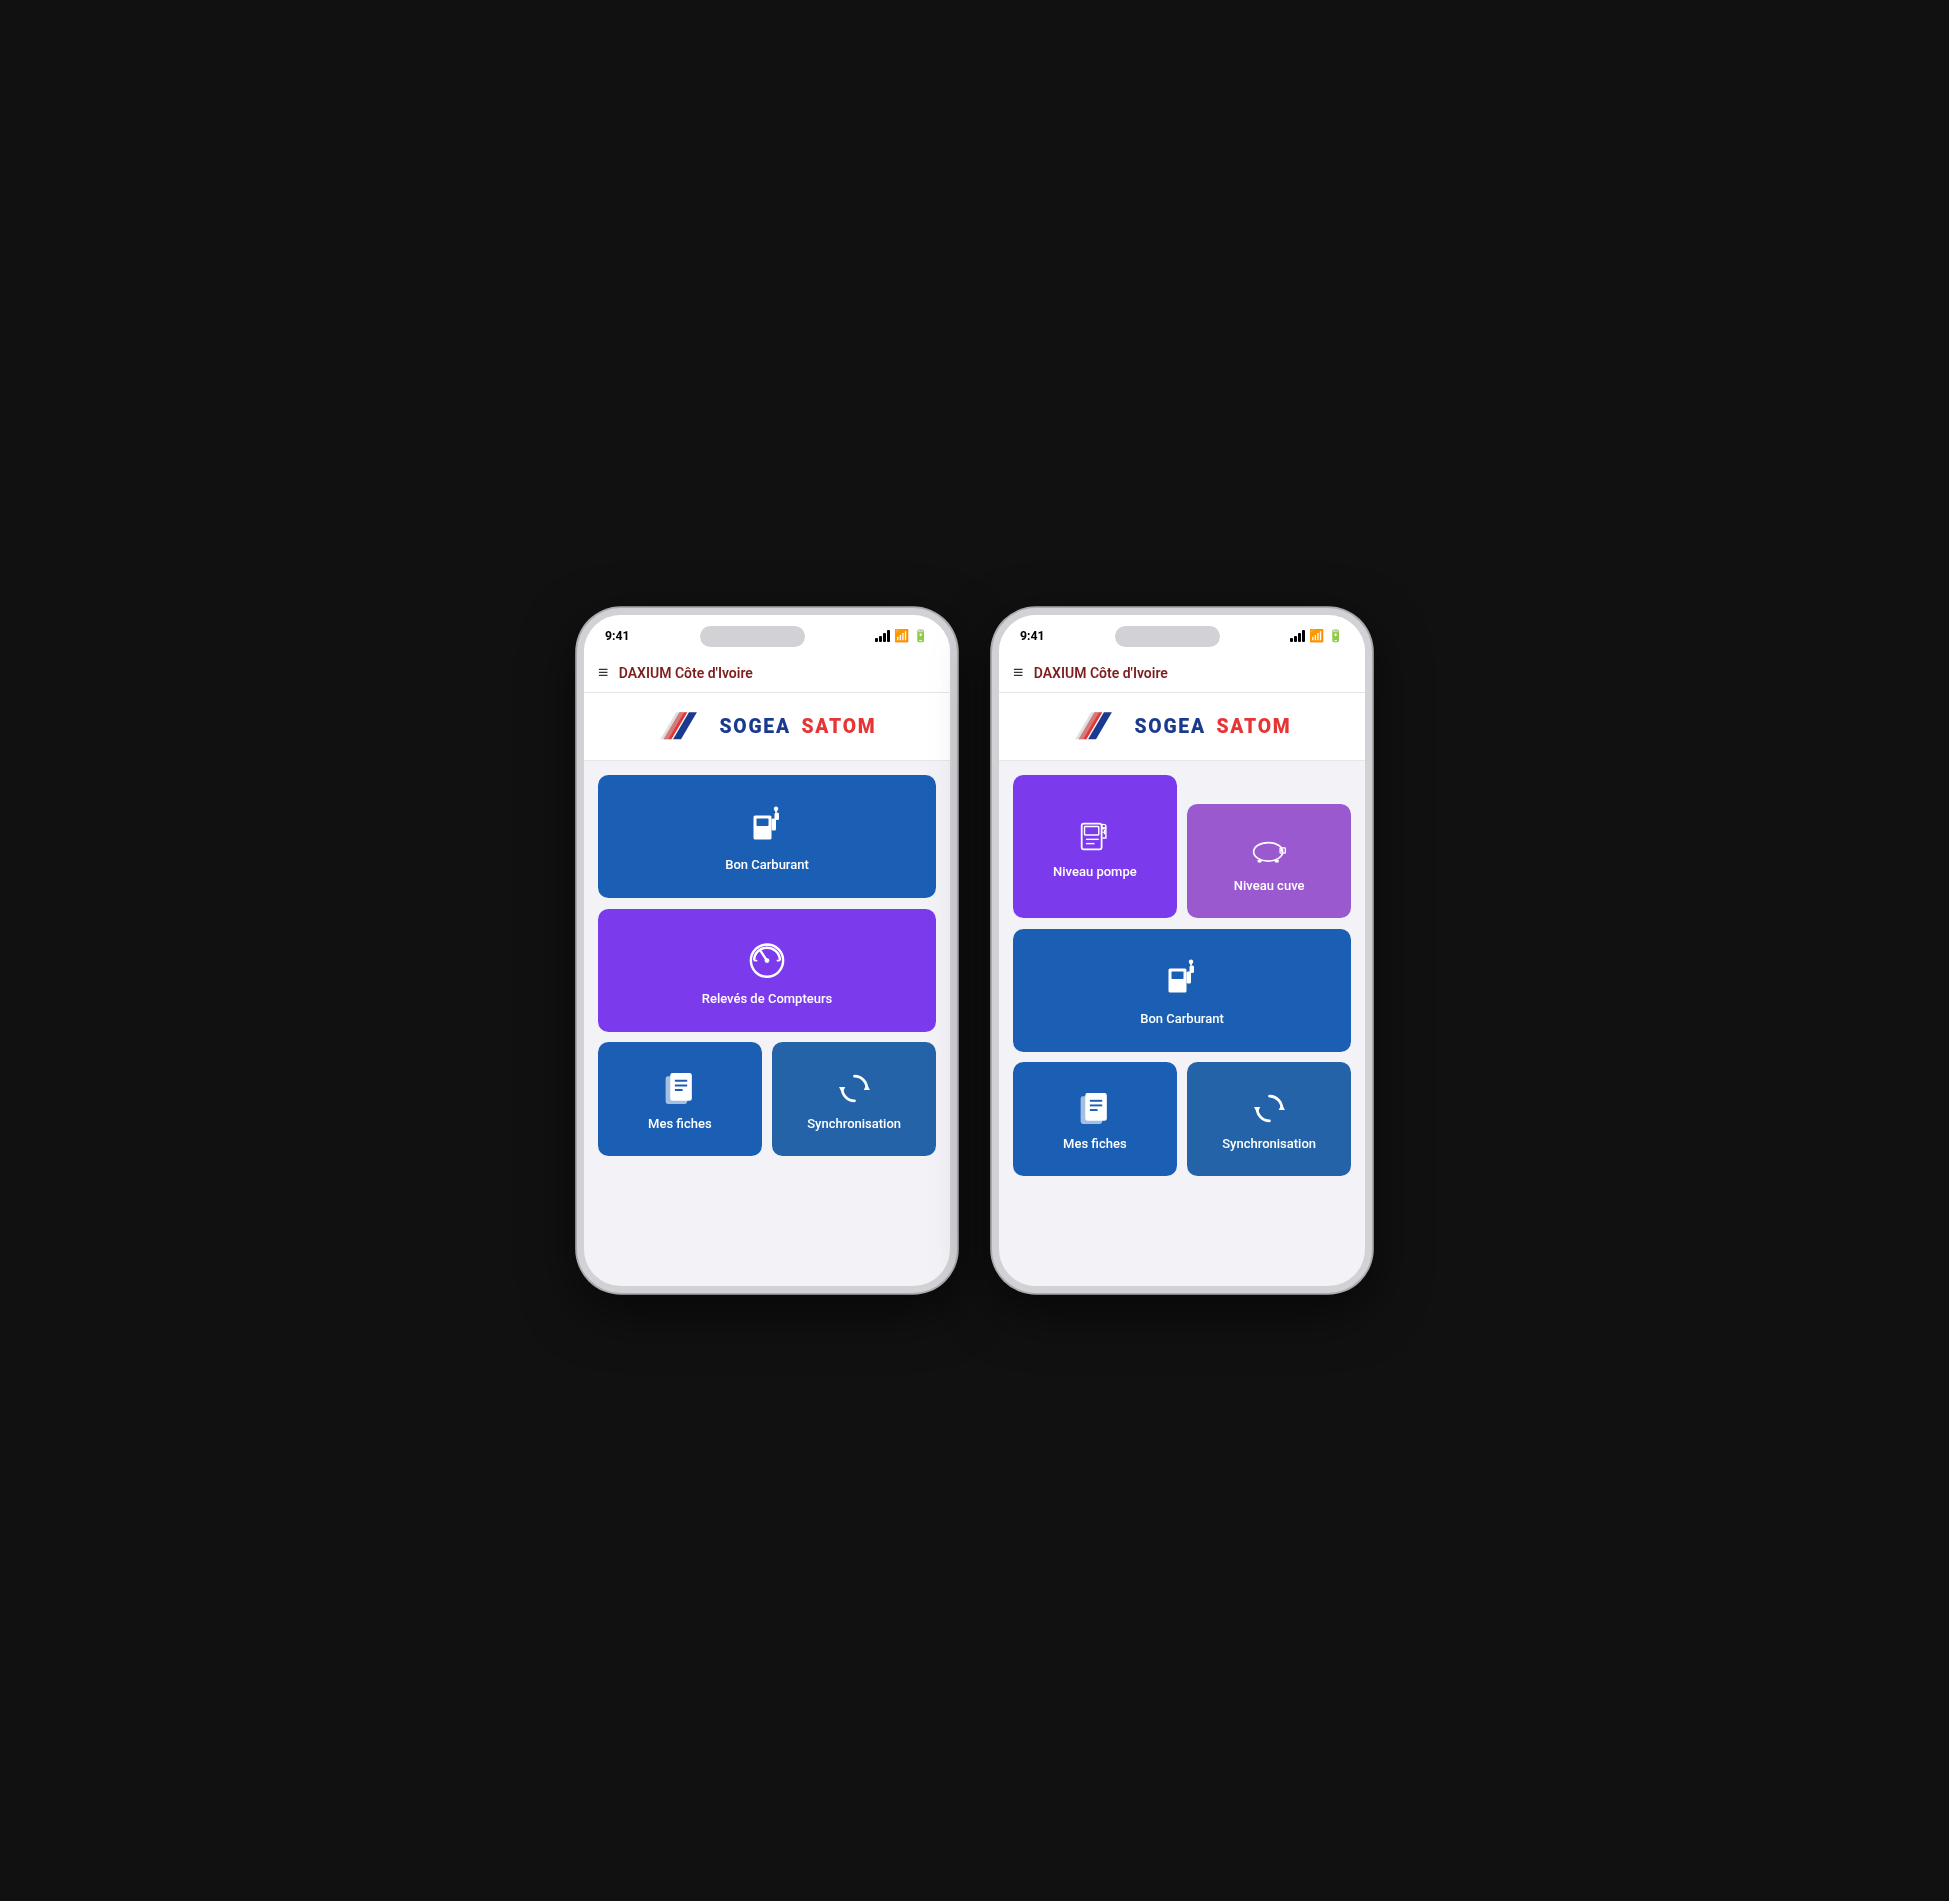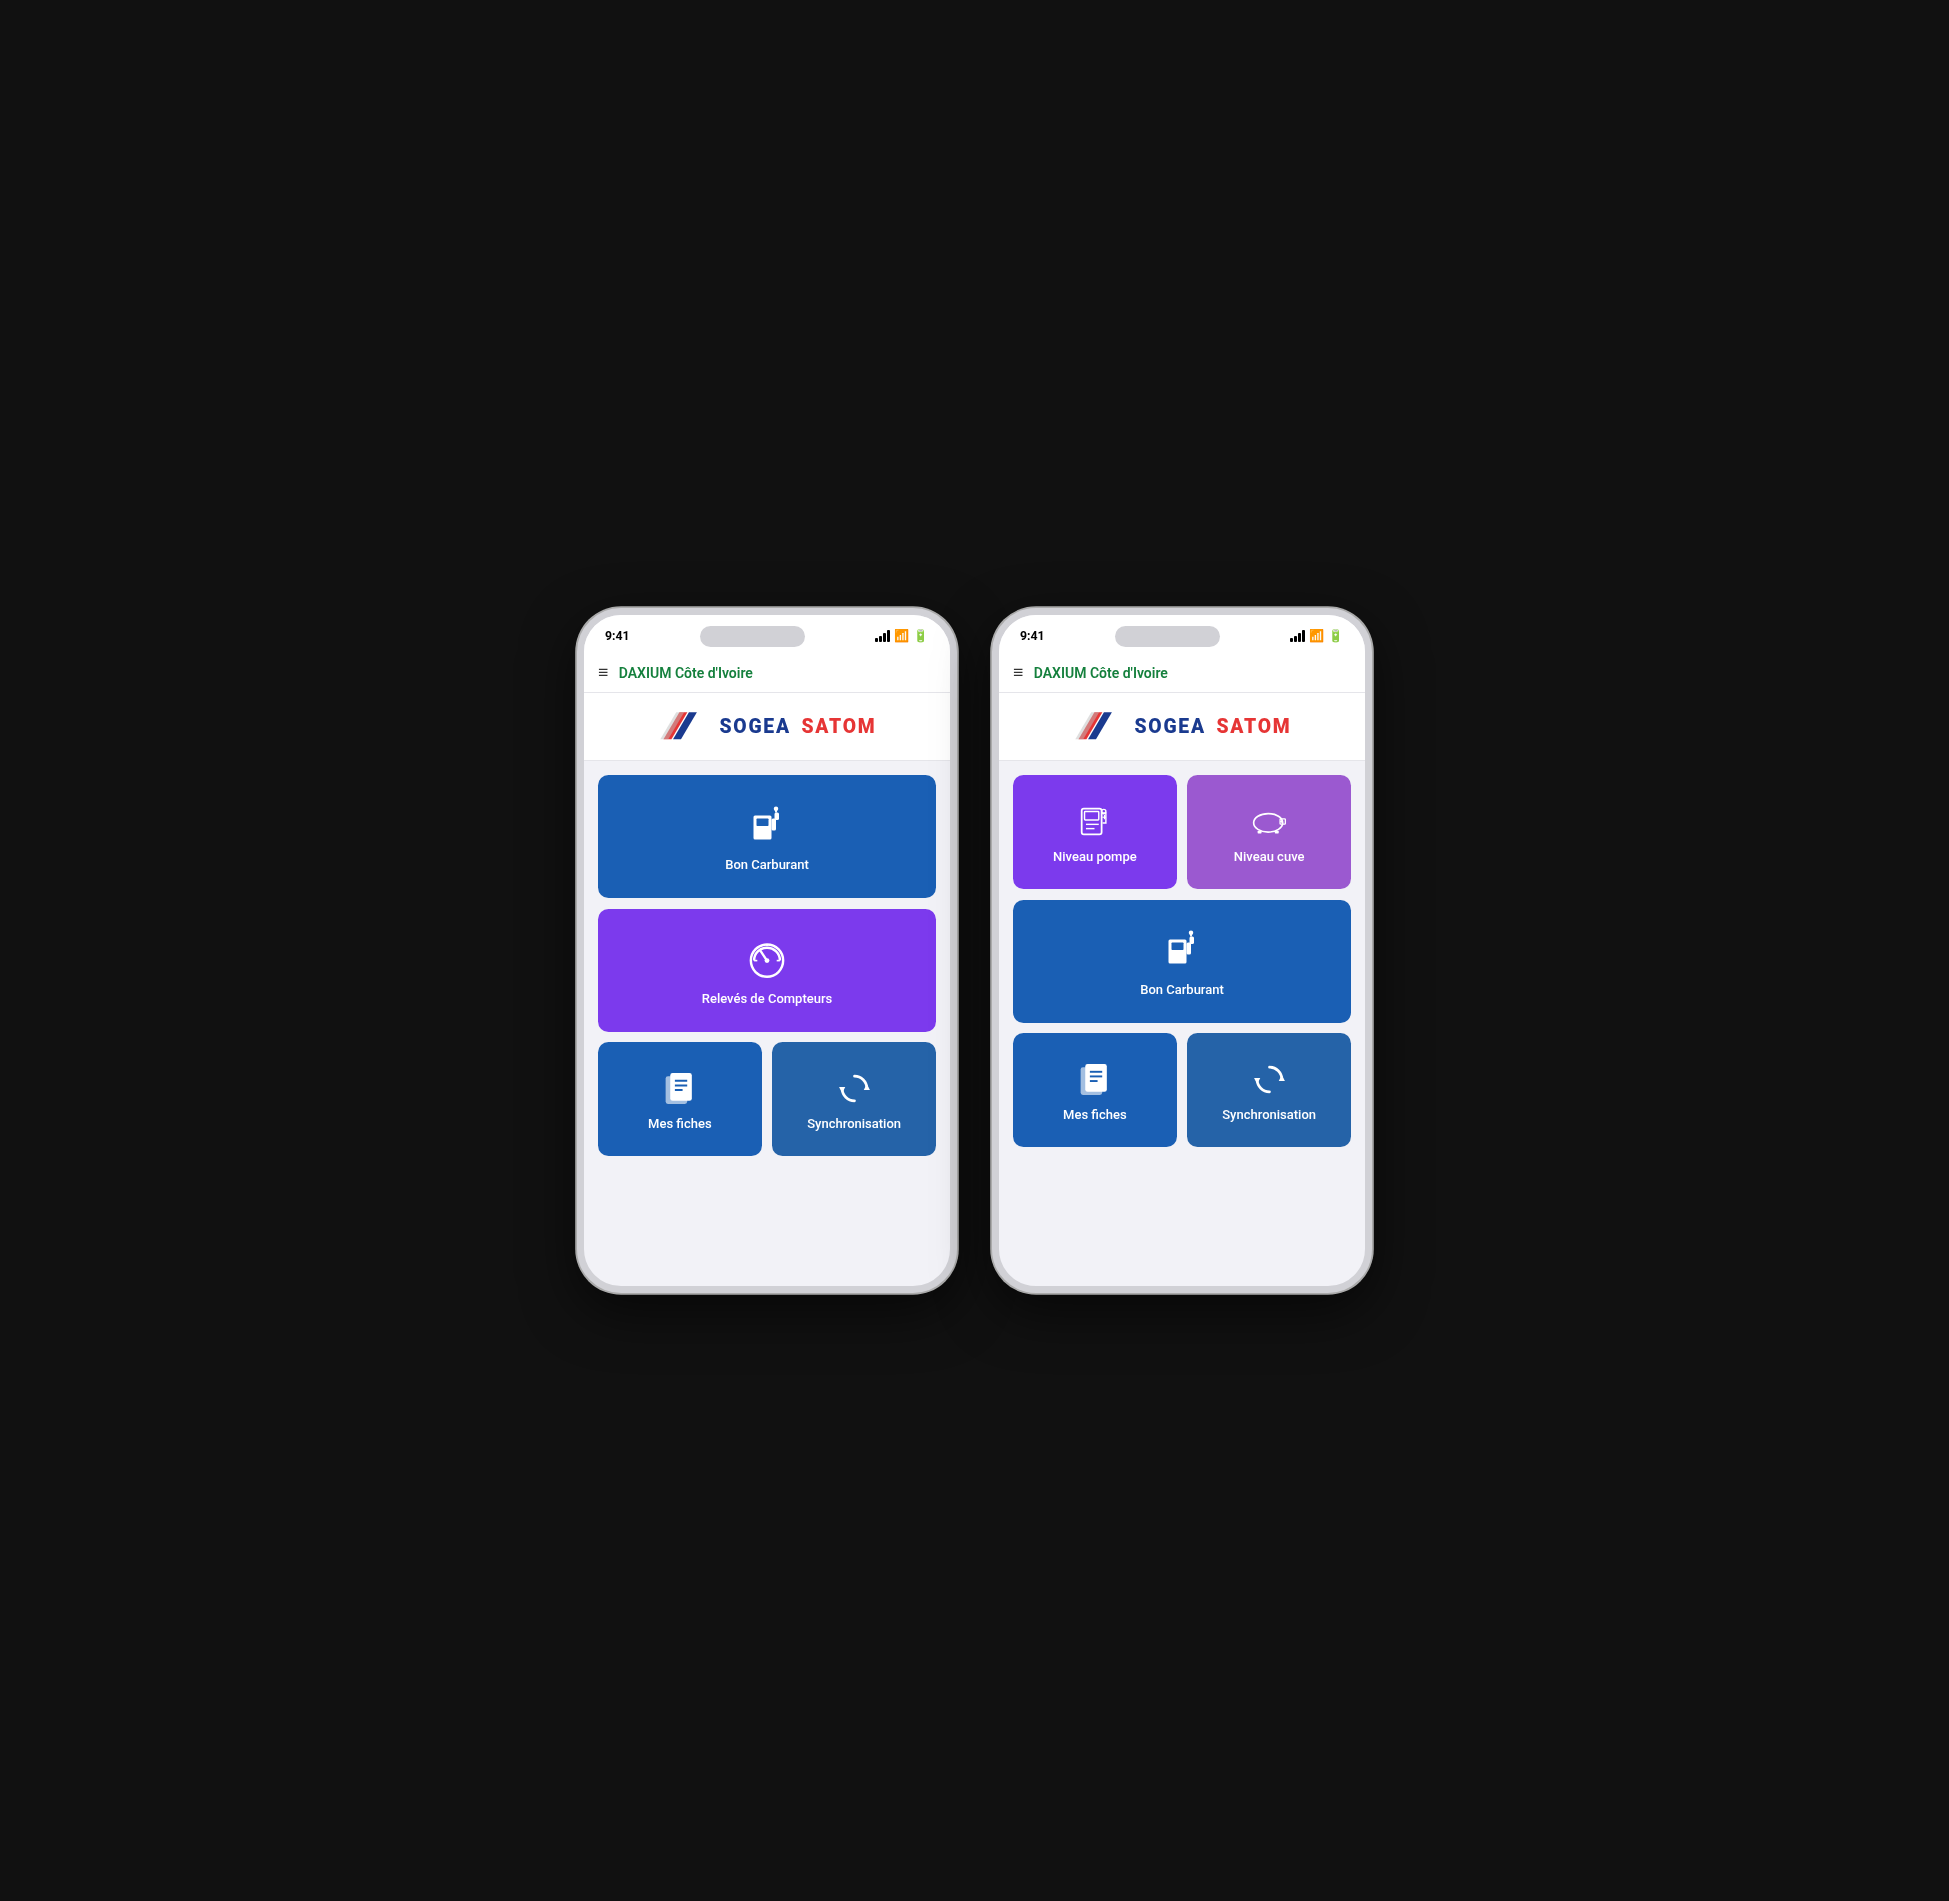--- a/index.html
+++ b/index.html
@@ -71,21 +71,21 @@
     }
     .hamburger-icon {
       font-size: 17.6px;
       cursor: pointer;
       margin-right: 10.5px;
       color: #333;
     }
     .header-title {
       font-size: 14px;
       font-weight: 600;
-      color: #15803d;
+      color: #7f1d1d;
     }
 
     
     .logo-area {
       background: #fff;
       display: flex;
       justify-content: center;
       align-items: center;
       padding: 16px;
       border-bottom: 0.9px solid #e5e5ea;
@@ -136,21 +136,21 @@
     .tile-full { min-height: 123px; }
     .tile-label {
       color: #fff;
       font-size: 13px;
       font-weight: 500;
       text-align: center;
     }
 
     .tile-blue { background: #1a5fb4; }
     .tile-purple { background: #7c3aed; }
-    .tile-purple-light { background: #9b59d0; }
+    .tile-purple-light { background: #9b59d0; margin-top: 29px; }
     .tile-blue-mid { background: #2563a8; }
 
     
     .tile-svg {
       width: 42px;
       height: 42px;
       margin-bottom: 10.5px;
       fill: white;
     }
     .tile-svg-sm {

